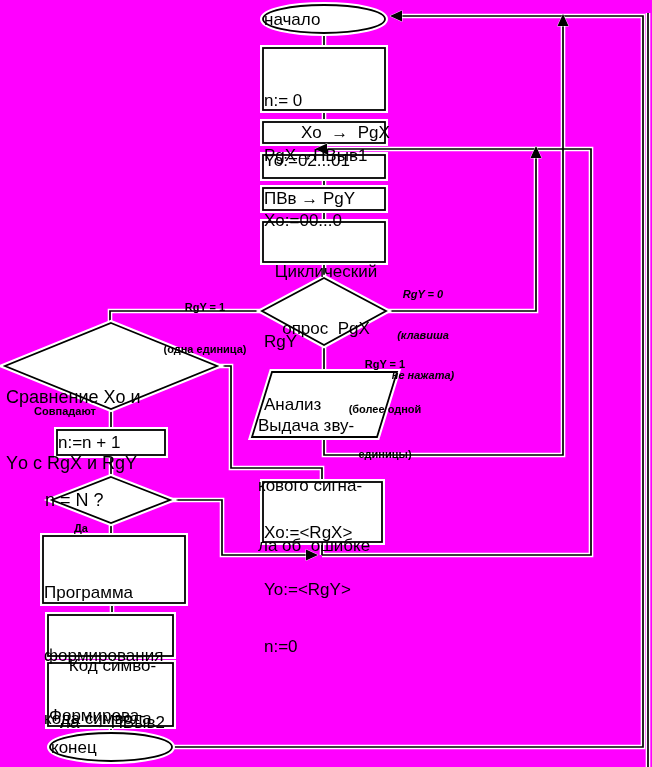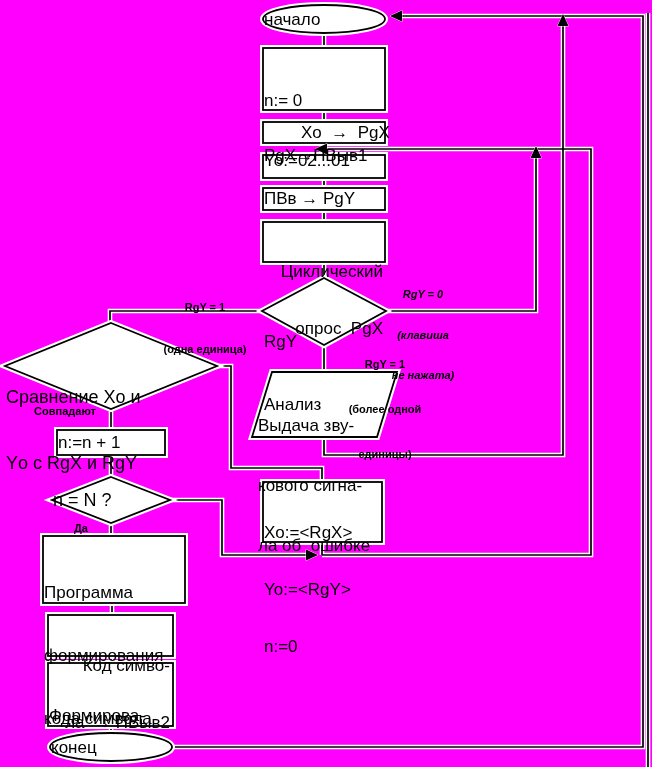--- a/index.html
+++ b/index.html
@@ -14,21 +14,21 @@
   .stage svg{position:absolute;left:0;top:0;}
   
   .wire-halo{stroke:#fff;stroke-width:4.6;fill:none;stroke-linejoin:miter;}
   .wire-ink{stroke:#000;stroke-width:1.7;fill:none;stroke-linejoin:miter;}
   
   .shape-halo{fill:#fff;stroke:#fff;stroke-width:6;stroke-linejoin:miter;}
   .shape-ink{fill:#fff;stroke:#000;stroke-width:1.8;stroke-linejoin:miter;}
   .arrowhead{fill:#000;stroke:#fff;stroke-width:0.8;paint-order:stroke;}
   
   .txt{position:absolute;text-align:left;font-size:17px;line-height:20px;white-space:pre;}
-  .txt.left{text-align:right;}
+  .txt.left{text-align:center;}
   .lbl{position:absolute;text-align:center;font-size:11px;font-weight:bold;line-height:14px;white-space:pre;}
   .big{font-size:18px;line-height:22px;}
 </style>
 </head>
 <body>
 
 <div class="stage" style="background: rgb(255, 0, 255); color: rgb(0, 0, 0);">
 
   <svg width="652" height="767" viewBox="0 0 652 767">
     <defs>
@@ -88,20 +88,21 @@
       <polygon class="arrowhead" points="536,146 530.5,158 541.5,158"></polygon>
       <polygon class="arrowhead" points="318,555 306,549.5 306,560.5"></polygon>
     </g>
   </svg>
 
   <div class="txt" style="left:264px;top:10px;width:120px;">начало</div>
 
   <div class="txt" style="left:264px;top:51px;width:120px;">
     <div>n:= 0</div>
     <div>Yo:=02...01</div>
+    <div>Xo:=00...0</div>
   </div>
 
   <div class="txt" style="left:264px;top:123px;width:120px;padding-left:37px;">Xo  →  PgX</div>
 
   <div class="txt" style="left:264px;top:146px;width:135px;">PgX→ПВыв1</div>
 
   <div class="txt" style="left:264px;top:189px;width:120px;">ПВв → PgY</div>
 
   <div class="txt left" style="left:269px;top:224px;width:114px;line-height:19px;">
     <div>Циклический</div>
@@ -119,21 +120,21 @@
   </div>
 
   <div class="txt" style="left:258px;top:376px;width:130px;">
     <div>Выдача зву-</div>
     <div>кового сигна-</div>
     <div>ла об  ошибке</div>
   </div>
 
   <div class="txt" style="left:58px;top:433px;width:106px;">n:=n + 1</div>
 
-  <div class="txt big" style="left:53px;top:489px;width:116px;">n = N ?</div>
+  <div class="txt big" style="left:45px;top:489px;width:116px;">n = N ?</div>
 
   <div class="txt" style="left:264px;top:485px;width:118px;line-height:19px;">
     <div>Xo:=&lt;RgX&gt;</div>
     <div>Yo:=&lt;RgY&gt;</div>
     <div>n:=0</div>
   </div>
 
   <div class="txt" style="left:44px;top:540px;width:140px;line-height:21px;">
     <div>Программа</div>
     <div>формирования</div>

